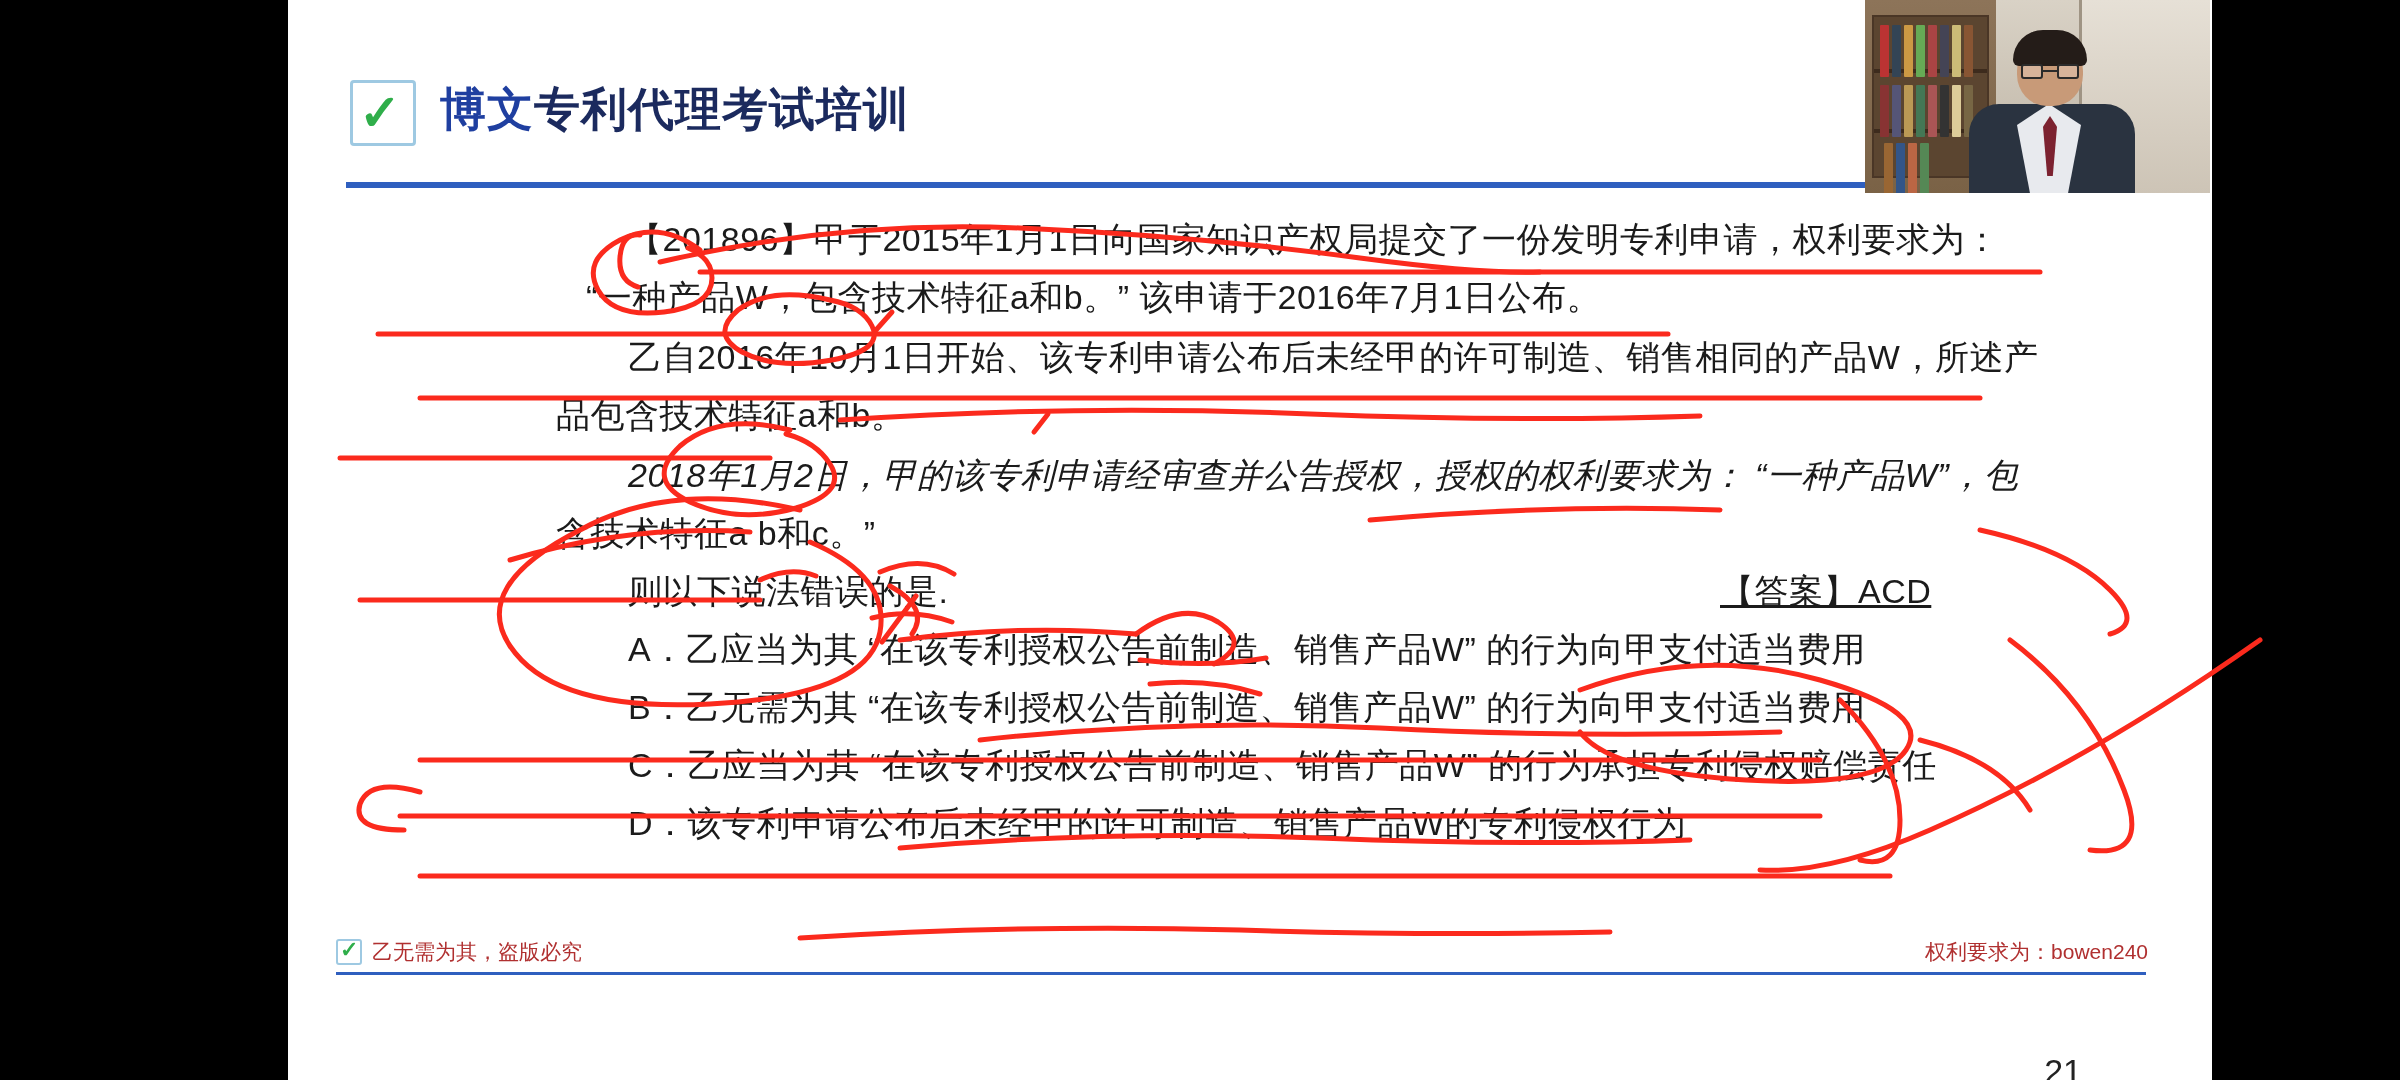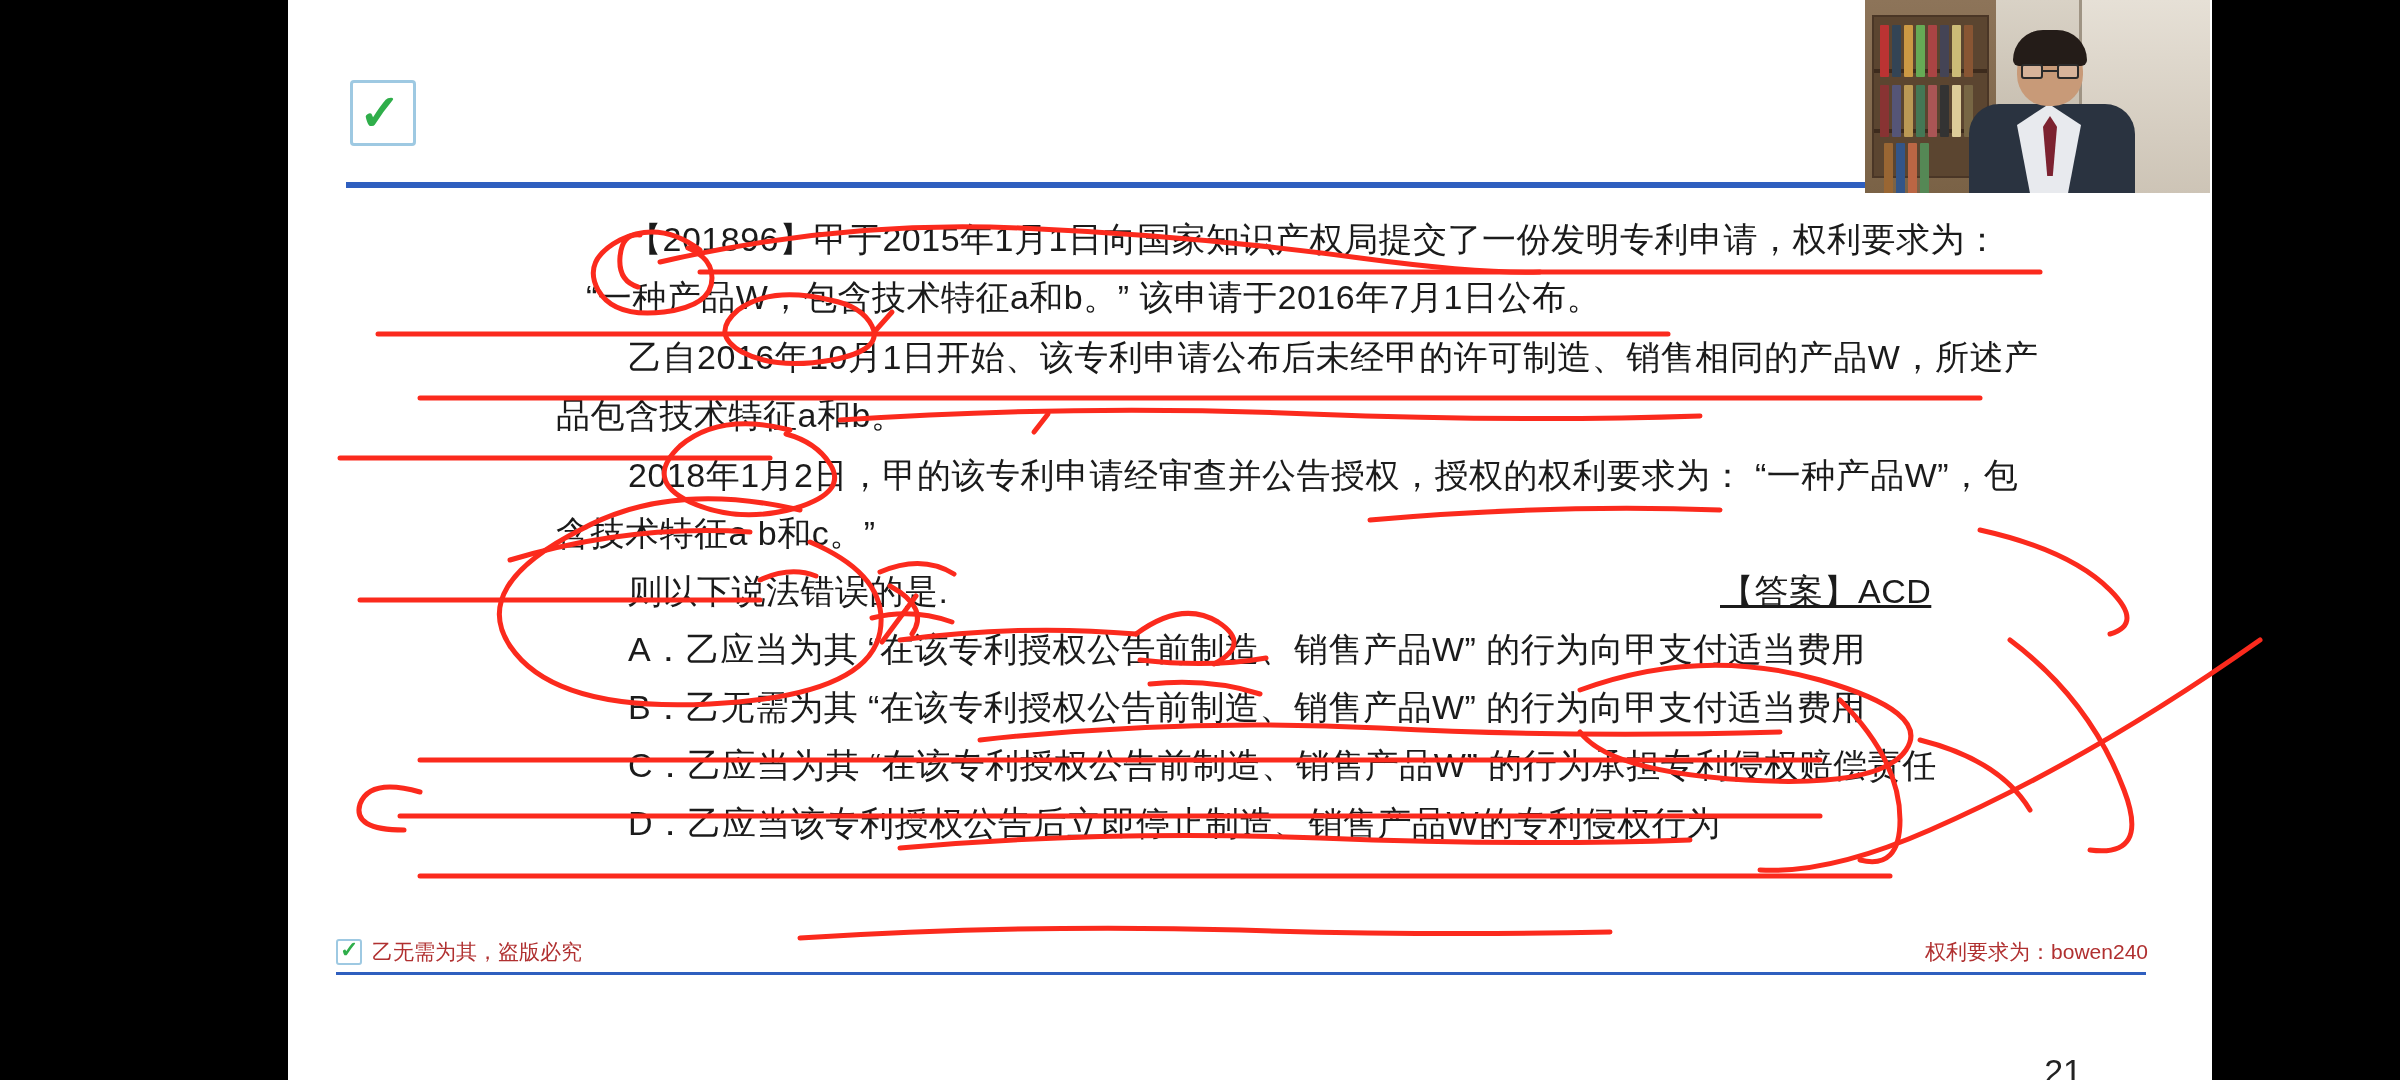--- a/index.html
+++ b/index.html
@@ -234,35 +234,38 @@
 <body>
 
 <div id="stage">
 
   <div id="slide">
 
     <div id="header">
       <div id="logo-check">
         <span class="tick">✓</span>
       </div>
+      <div id="brand">
+        <span class="b1">博文</span><span class="b2">专利代理考试培训</span>
+      </div>
       <div id="header-rule"></div>
     </div>
 
     <div id="bodytext">
       <div class="ln" style="left:340px; top:0px;">【201896】甲于2015年1月1日向国家知识产权局提交了一份发明专利申请，权利要求为：</div>
       <div class="ln" style="left:298px; top:58px;">“一种产品W，包含技术特征a和b。” 该申请于2016年7月1日公布。</div>
       <div class="ln" style="left:340px; top:118px;">乙自2016年10月1日开始、该专利申请公布后未经甲的许可制造、销售相同的产品W，所述产</div>
       <div class="ln" style="left:268px; top:176px;">品包含技术特征a和b。</div>
-      <div class="ln" style="left:340px; top:236px;">2018年1月2日，甲的该专利申请经审查并公告授权，授权的权利要求为： “一种产品W”，包</div>
+      <div class="ln" style="left:340px; top:236px;font-style:italic;">2018年1月2日，甲的该专利申请经审查并公告授权，授权的权利要求为： “一种产品W”，包</div>
       <div class="ln" style="left:268px; top:294px;">含技术特征a    b和c。”</div>
       <div class="ln" style="left:340px; top:352px;">则以下说法错误的是.</div>
       <div class="ln" style="left:340px; top:410px;">A．乙应当为其 “在该专利授权公告前制造、销售产品W” 的行为向甲支付适当费用</div>
       <div class="ln" style="left:340px; top:468px;">B．乙无需为其 “在该专利授权公告前制造、销售产品W” 的行为向甲支付适当费用</div>
       <div class="ln" style="left:340px; top:526px;">C．乙应当为其 “在该专利授权公告前制造、销售产品W” 的行为承担专利侵权赔偿责任</div>
-      <div class="ln" style="left:340px; top:584px;">D．乙应当该专利授权公告后立即停止制造、销售产品W的专利侵权行为</div>
+      <div class="ln" style="left:340px; top:584px;">D．该专利申请公布后未经甲的许可制造、销售产品W的专利侵权行为</div>
       <div class="ln" style="left:1432px; top:352px;text-decoration:underline;">【答案】ACD</div>
     </div>
 
     <div id="footer-left">
       <div id="footer-badge">
         <span class="tick">✓</span>
       </div>
       <span class="txt">乙无需为其，盗版必究</span>
     </div>
     <div id="footer-right">权利要求为：bowen240</div>

